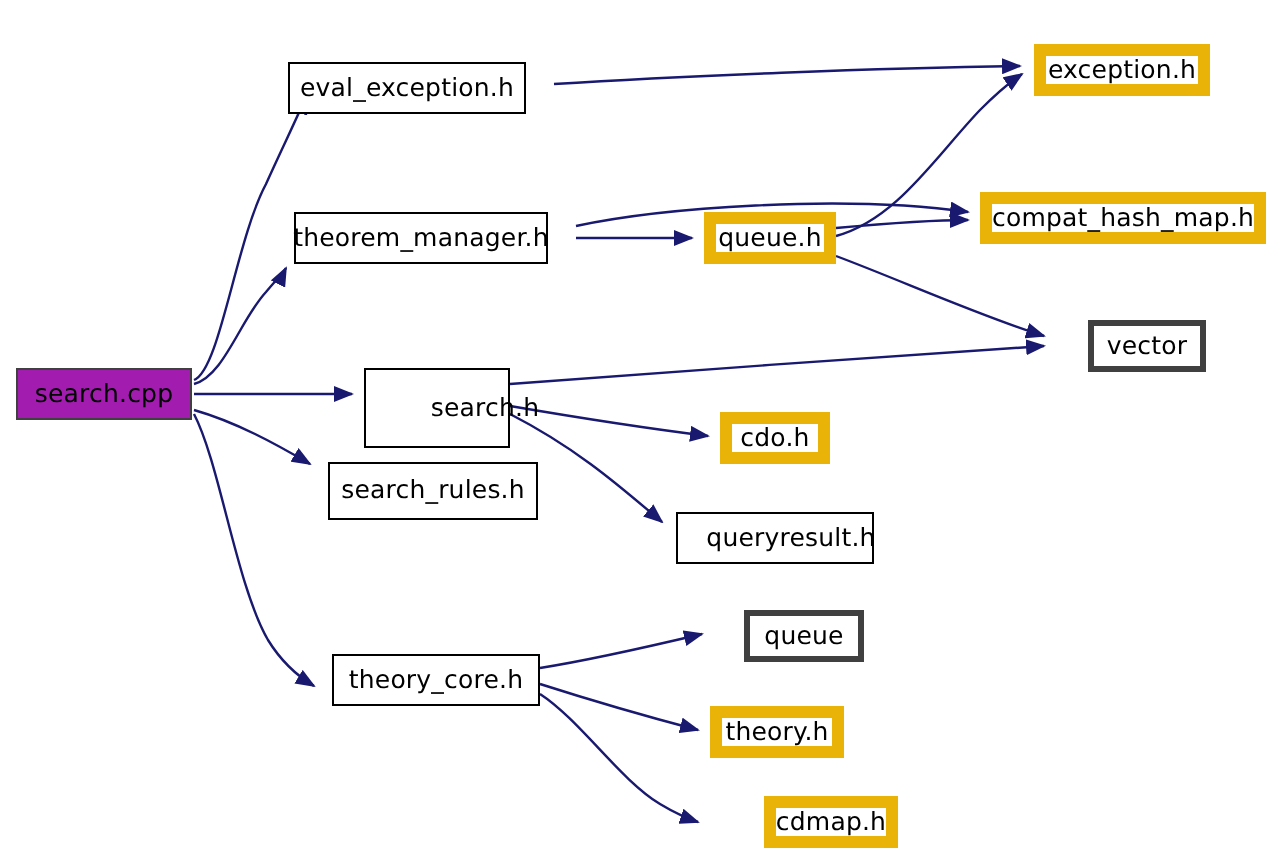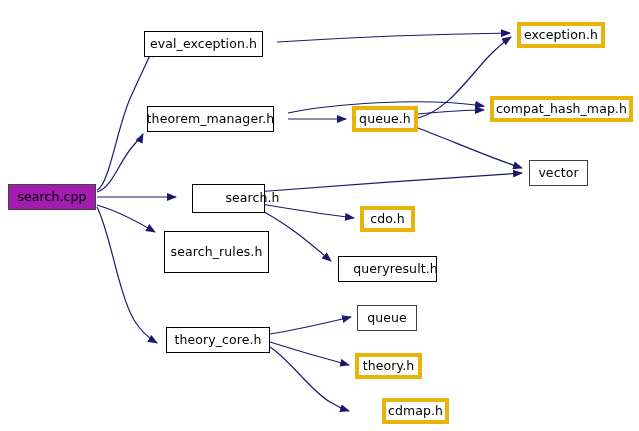--- a/index.html
+++ b/index.html
@@ -2,22 +2,22 @@
 <html><head>
 <meta charset="utf-8">
 <style>
   html,body{margin:0;padding:0;background:#ffffff;}
   body{font-family:"DejaVu Sans","Liberation Sans",sans-serif;}
   #graph{position:relative;width:639px;height:431px;background:#ffffff;overflow:hidden;}
   #edges{position:absolute;left:0;top:0;width:639px;height:431px;}
   .node{position:absolute;box-sizing:border-box;display:flex;align-items:center;
         justify-content:center;background:#ffffff;border:1px solid #000000;
         font-size:12.5px;color:#000000;line-height:1;white-space:nowrap;letter-spacing:0.1px;}
-  .node.red{border:4px solid #eab308;}
-  .node.gray{border:1px solid #404040;}
+  .node.red{border:6px solid #eab308;}
+  .node.gray{border:3px solid #404040;margin-left:15px;}
   .node.current{background:#a21caf;border:1px solid #404040;}
 </style>
 </head>
 <body>
 
 <div id="graph">
 
   <svg id="edges" viewBox="0 0 639 431" xmlns="http://www.w3.org/2000/svg">
     <defs>
       <marker id="ah" markerWidth="10" markerHeight="8" refX="9" refY="4" orient="auto" markerUnits="userSpaceOnUse">
@@ -42,22 +42,22 @@
         <path d="M270,334 C295,330 330,322 351,317" fill="none" stroke="#191970" stroke-width="1.2" marker-end="url(#ah)"></path>
         <path d="M270,342 C295,350 330,360 349,365" fill="none" stroke="#191970" stroke-width="1.2" marker-end="url(#ah)"></path>
         <path d="M270,347 C290,360 310,390 330,402 C340,408 346,410 349,411" fill="none" stroke="#191970" stroke-width="1.2" marker-end="url(#ah)"></path>
       </g>
   </svg>
 
   <div id="nodes">
       <div class="node current" style="left: 8px; top: 184px; width: 88px; height: 26px;">search.cpp</div>
       <div class="node" style="left: 144px; top: 31px; width: 119px; height: 26px;">eval_exception.h</div>
       <div class="node" style="left: 147px; top: 106px; width: 127px; height: 26px;">theorem_manager.h</div>
-      <div class="node" style="left: 192px; top: 184px; width: 73px; height: 29px; padding-left: 48px;">search.h</div>
-      <div class="node" style="left: 164px; top: 231px; width: 105px; height: 42px;">search_rules.h</div>
+      <div class="node" style="left: 182px; top: 184px; width: 73px; height: 40px; padding-left: 48px;">search.h</div>
+      <div class="node" style="left: 164px; top: 231px; width: 105px; height: 29px;">search_rules.h</div>
       <div class="node" style="left: 166px; top: 327px; width: 104px; height: 26px;">theory_core.h</div>
       <div class="node red" style="left: 517px; top: 22px; width: 88px; height: 26px;">exception.h</div>
       <div class="node red" style="left: 490px; top: 96px; width: 143px; height: 26px;">compat_hash_map.h</div>
       <div class="node red" style="left: 352px; top: 106px; width: 66px; height: 26px;">queue.h</div>
       <div class="node gray" style="left: 529px; top: 160px; width: 59px; height: 26px;">vector</div>
       <div class="node red" style="left: 360px; top: 206px; width: 55px; height: 26px;">cdo.h</div>
       <div class="node" style="left: 338px; top: 256px; width: 99px; height: 26px; padding-left: 16px;">queryresult.h</div>
       <div class="node gray" style="left: 357px; top: 305px; width: 60px; height: 26px;">queue</div>
       <div class="node red" style="left: 355px; top: 353px; width: 67px; height: 26px;">theory.h</div>
       <div class="node red" style="left: 355px; top: 398px; width: 67px; height: 26px; margin-left: 27px;">cdmap.h</div>

